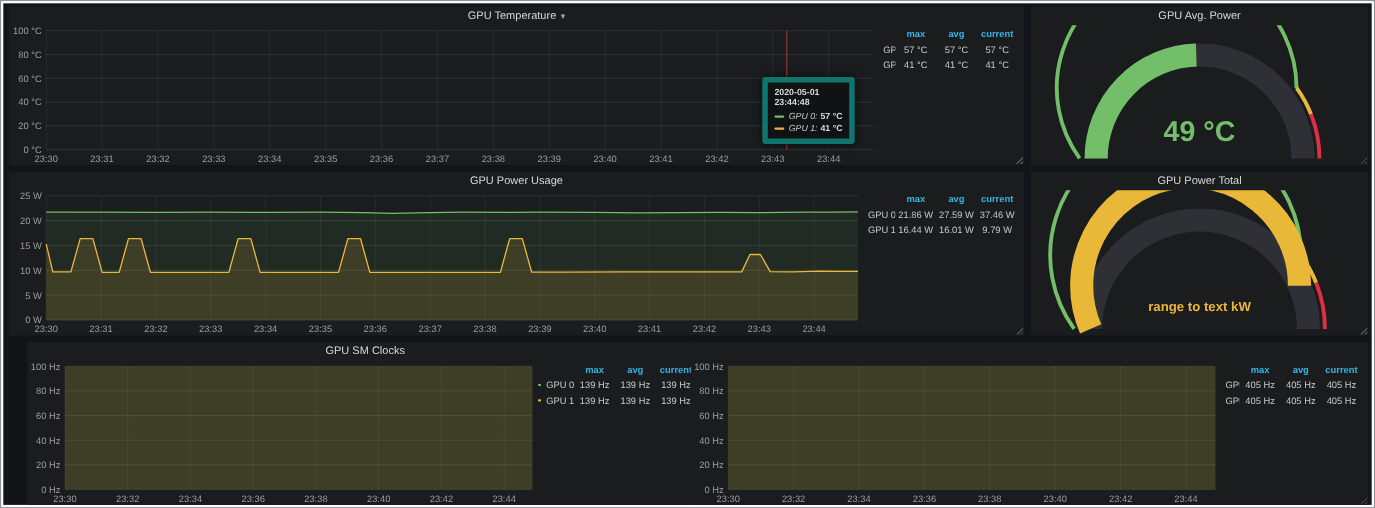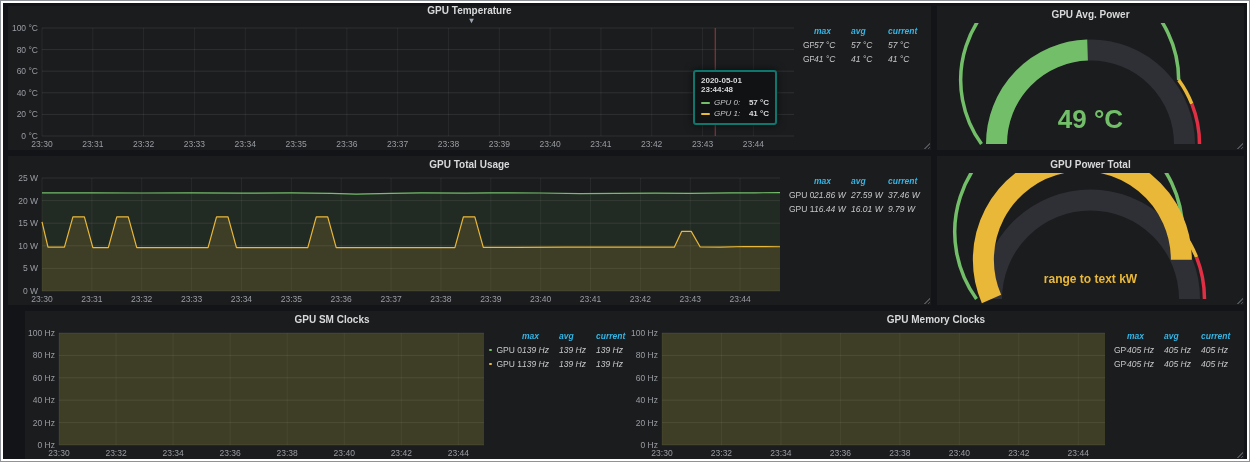--- a/index.html
+++ b/index.html
@@ -3,36 +3,36 @@
 <meta charset="utf-8">
 <style>
   * { box-sizing: border-box; margin: 0; padding: 0; }
   html,body { width:1250px; height:462px; }
   body { background:#ffffff; position:relative; font-family:"Liberation Sans",sans-serif; }
   .page-frame { position:absolute; inset:0; border:1px solid #8f9398; pointer-events:none; z-index:50; }
   .dashboard { position:absolute; left:3px; top:3px; width:1244px; height:456px; background:#131418; overflow:hidden; }
 
   .panel { position:absolute; background:#1b1c1e; }
   .panel-title { height:17px; display:flex; align-items:center; justify-content:center;
-                 font-size:10px; font-weight:bold; color:#d8d9da; cursor:pointer;flex-direction:column; }
+                 font-size:10px; font-weight:normal; color:#d8d9da; cursor:pointer; }
   .panel-title .caret { color:#9fa7b3; font-size:8px; margin-left:4px; }
   .panel-content { position:absolute; left:0; right:0; top:17px; bottom:0; display:flex; }
   .plot { flex:1 1 auto; position:relative; min-width:0; }
   .plot svg { width:100%; height:100%; display:block; }
   svg text { font-family:"Liberation Sans",sans-serif; }
 
   .legend { flex:0 0 auto; padding:1px 6px 0 0; font-size:8.5px; color:#c7c8c9; }
   .legend-row { display:flex; align-items:center; height:14px; white-space:nowrap; }
   .lg-name { flex:1 1 auto; display:flex; align-items:center; overflow:hidden; cursor:pointer; }
-  .lg-val { flex:0 0 37px; text-align:left;font-style:italic; }
+  .lg-val { flex:0 0 37px; text-align:center; }
   .legend-head .lg-val { color:#33b5e5; font-weight:bold; cursor:pointer; }
   .dash { display:inline-block; width:11px; height:2px; margin-right:4px; border-radius:1px; background:#888; }
 
   .graph-tooltip { position:absolute; left:685px; top:64px; width:84px; background:#111213;
-                   border:2px solid #0f766e; border-radius:3px; padding:4px 6px; z-index:10;
+                   border:5px solid #0f766e; border-radius:3px; padding:4px 6px; z-index:10;
                    box-shadow:0 0 8px rgba(0,0,0,0.6); font-size:8px; color:#d8d9da; }
   .tt-time { font-weight:bold; margin-bottom:3px; }
   .tt-row { display:flex; align-items:center; height:11px; }
   .tt-row .dash { width:9px; }
   .tt-name { color:#c7c8c9;font-style:italic; }
   .tt-val { margin-left:auto; font-weight:bold; }
 
   .gauge-content { align-items:flex-end; justify-content:flex-end; }
   .gauge { width:100%; height:100%; display:block; }
 
@@ -152,21 +152,21 @@
           <path d="M59.5 121.00000000000001 A94 94 0 1 1 247.5 120.99999999999997" stroke="#2f3036" stroke-width="21" fill="none"></path>
           <path d="M59.5 121.00000000000001 A94 94 0 0 1 150.54738864665595 27.046383325621235" stroke="#73bf69" stroke-width="21" fill="none"></path>
           <text x="153.5" y="105" text-anchor="middle" fill="#73bf69" font-size="26" font-weight="bold">49 °C</text>
         </svg>
     </div>
     <div class="resize-handle"></div>
   </div>
 
   <div class="panel" style="left:5px;top:153px;width:923px;height:149px">
     <div class="panel-title">
-      <span>GPU Total Usage</span>
+      <span>GPU Power Usage</span>
     </div>
     <div class="panel-content">
       <div class="plot">
         <svg viewBox="0 0 777 132">
             <line x1="34" x2="34" y1="5" y2="118" stroke="rgba(255,255,255,0.06)"></line>
             <text x="34" y="129" text-anchor="middle" fill="#9a9da3" font-size="8.5">23:30</text>
             <line x1="83.86486486486487" x2="83.86486486486487" y1="5" y2="118" stroke="rgba(255,255,255,0.06)"></line>
             <text x="83.86486486486487" y="129" text-anchor="middle" fill="#9a9da3" font-size="8.5">23:31</text>
             <line x1="133.72972972972974" x2="133.72972972972974" y1="5" y2="118" stroke="rgba(255,255,255,0.06)"></line>
             <text x="133.72972972972974" y="129" text-anchor="middle" fill="#9a9da3" font-size="8.5">23:32</text>
@@ -322,23 +322,20 @@
           <span class="lg-val">139 Hz</span>
           <span class="lg-val">139 Hz</span>
           <span class="lg-val">139 Hz</span>
         </div>
       </div>
     </div>
     <div class="resize-handle"></div>
   </div>
 
   <div class="panel" style="left:625px;top:308px;width:616px;height:148px">
-    <div class="panel-title">
-      <span>GPU Memory Clocks</span>
-    </div>
     <div class="panel-content">
       <div class="plot">
         <svg viewBox="0 0 482 131">
             <line x1="34" x2="34" y1="5" y2="117" stroke="rgba(255,255,255,0.06)"></line>
             <text x="34" y="128" text-anchor="middle" fill="#9a9da3" font-size="8.5">23:30</text>
             <line x1="93.46308724832215" x2="93.46308724832215" y1="5" y2="117" stroke="rgba(255,255,255,0.06)"></line>
             <text x="93.46308724832215" y="128" text-anchor="middle" fill="#9a9da3" font-size="8.5">23:32</text>
             <line x1="152.9261744966443" x2="152.9261744966443" y1="5" y2="117" stroke="rgba(255,255,255,0.06)"></line>
             <text x="152.9261744966443" y="128" text-anchor="middle" fill="#9a9da3" font-size="8.5">23:34</text>
             <line x1="212.38926174496643" x2="212.38926174496643" y1="5" y2="117" stroke="rgba(255,255,255,0.06)"></line>

